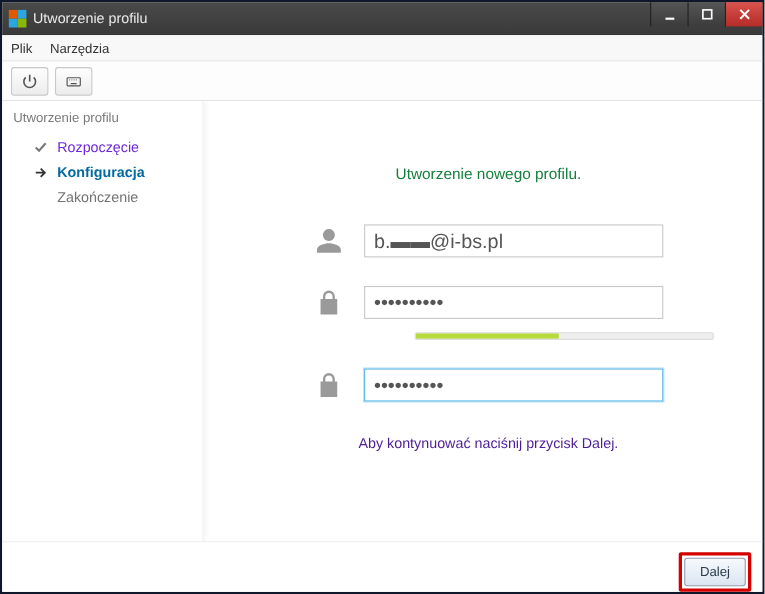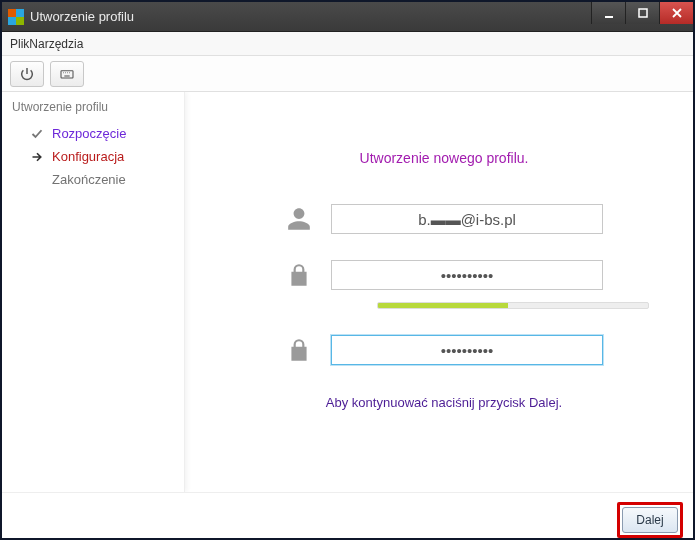--- a/index.html
+++ b/index.html
@@ -57,20 +57,21 @@
   }
   .win-btn.close { background: linear-gradient(to bottom,#d9534f,#b52b27); border-radius: 0 0 0 0; }
   .win-btn svg { width: 12px; height: 12px; }
   .menubar {
     height: 24px;
     background: #f8f8f8;
     border-bottom: 1px solid #e0e0e0;
     display: flex;
     align-items: center;
     padding: 0 8px;
+    gap: 16px;
     color: #333;
     font-size: 12px;
   }
   .menubar span { cursor: default; }
   .toolbar {
     height: 36px;
     background: #fdfdfd;
     border-bottom: 1px solid #e0e0e0;
     display: flex;
     align-items: center;
@@ -105,55 +106,54 @@
     padding: 2px 4px 8px;
   }
   .step {
     display: flex;
     align-items: center;
     gap: 8px;
     padding: 4px 4px 4px 22px;
     font-size: 13px;
     color: #777;
   }
-  .step.current { font-weight: normal; color: #b91c1c; }
+  .step.current { font-weight: bold; color: #0369a1; }
   .step.done { color: #6d28d9; }
   .step.pending { color: #737373; }
   .step .step-icn { width: 14px; display: inline-flex; justify-content: center; }
   .main {
     flex: 1;
     position: relative;
     padding: 58px 40px 0 50px;
   }
   .main-heading {
     text-align: center;
-    color: #a21caf;
+    color: #15803d;
     font-size: 14px;
     margin-bottom: 38px;
   }
   .field-row {
     display: flex;
     align-items: center;
     gap: 18px;
     margin-bottom: 26px;
     justify-content: center;
   }
   .field-icon { width: 28px; color: #9a9a9a; display:flex; justify-content:center; }
   .field-icon svg { width: 26px; height: 26px; fill: #9a9a9a; }
   .text-input {
     width: 272px;
     height: 30px;
     border: 1px solid #c8c8c8;
     padding: 0 8px;
-    font-size: 15px;
+    font-size: 18px;
     color: #555;
     font-family: inherit;
     position: relative;
     background: #fff;
-    text-align: center;
   }
   .text-input.focused { border: 1px solid #58b7e6; box-shadow: 0 0 0 1px rgba(88,183,230,0.4); }
   .input-wrap { position: relative; }
   .corner-mark {
     position: absolute;
     top: 1px; left: 1px;
     width: 0; height: 0;
     border-top: 9px solid #d9534f;
     border-right: 9px solid transparent;
   }

